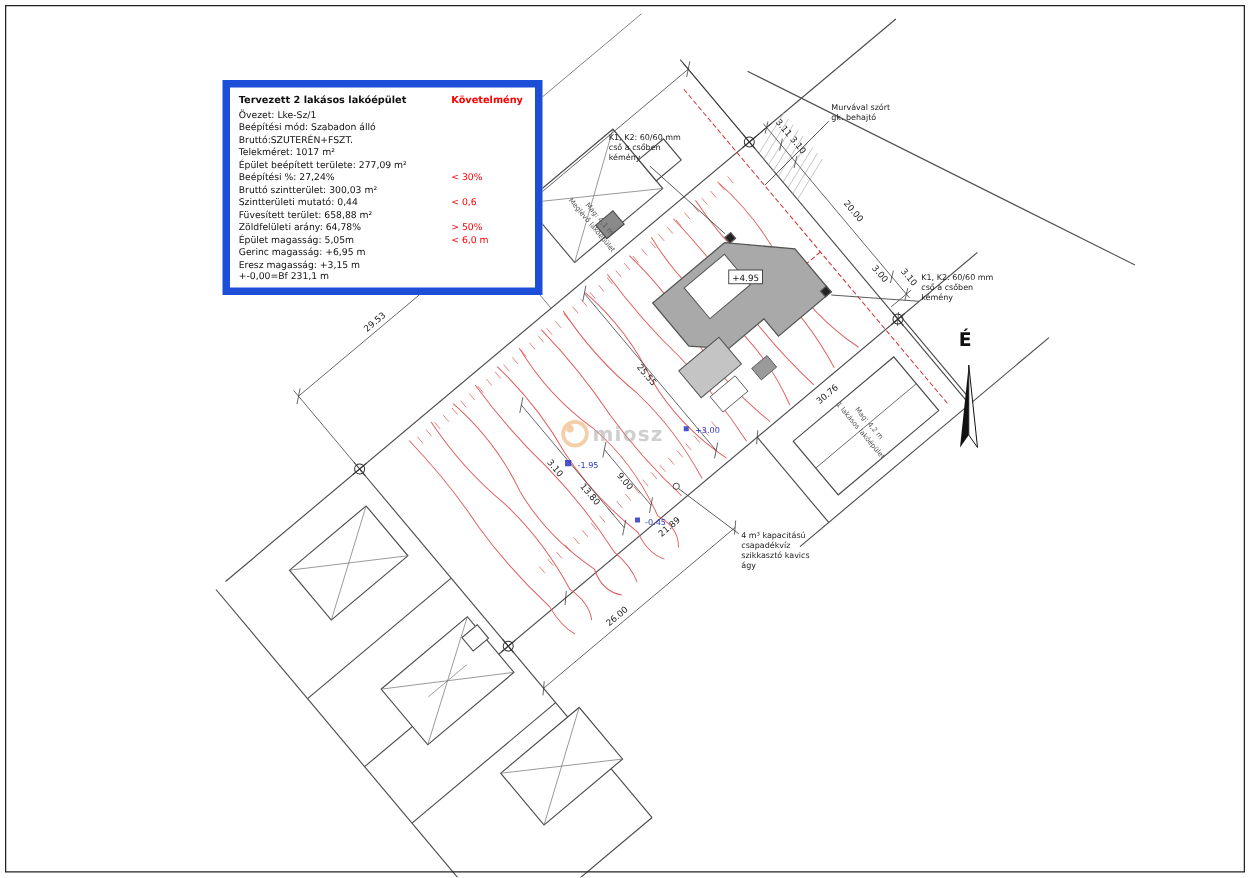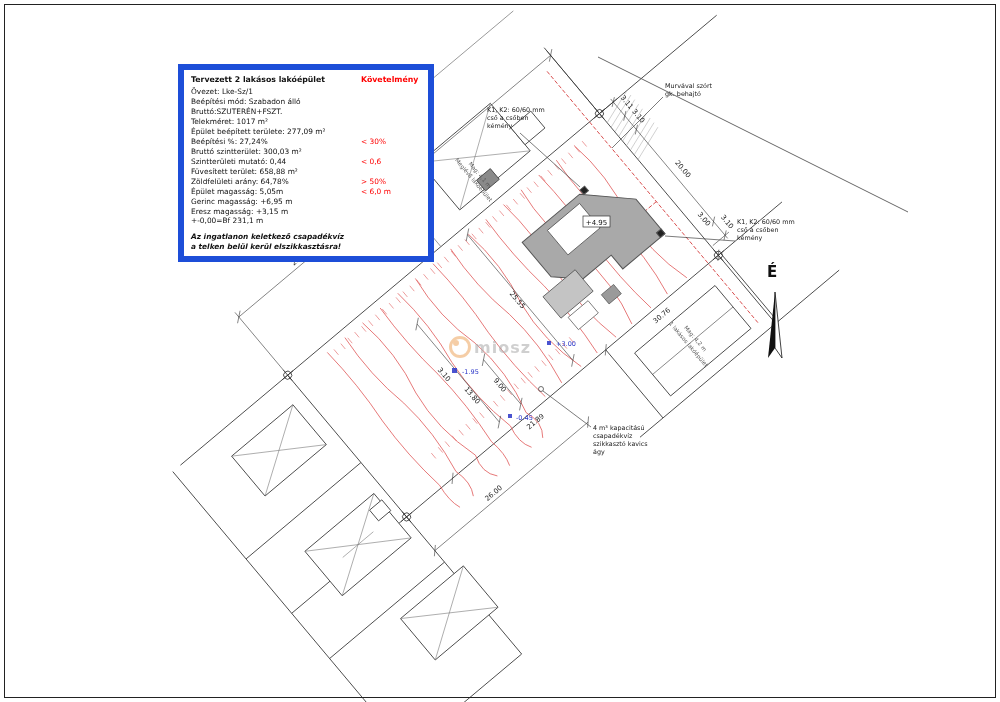--- a/index.html
+++ b/index.html
@@ -360,21 +360,17 @@
         </div>
         <div class="irow">
           <span class="lbl">Eresz magasság: +3,15 m</span>
           <span class="req"></span>
         </div>
         <div class="irow">
           <span class="lbl">+-0,00=Bf 231,1 m</span>
           <span class="req"></span>
         </div>
       </div>
-  <div class="note" id="info-note">
-        <div>Az ingatlanon keletkező csapadékvíz</div>
-        <div>a telken belül kerül elszikkasztásra!</div>
-      </div>
 </div>
 
 
 <div class="frame"></div>
 </div>
 
 </body></html>

